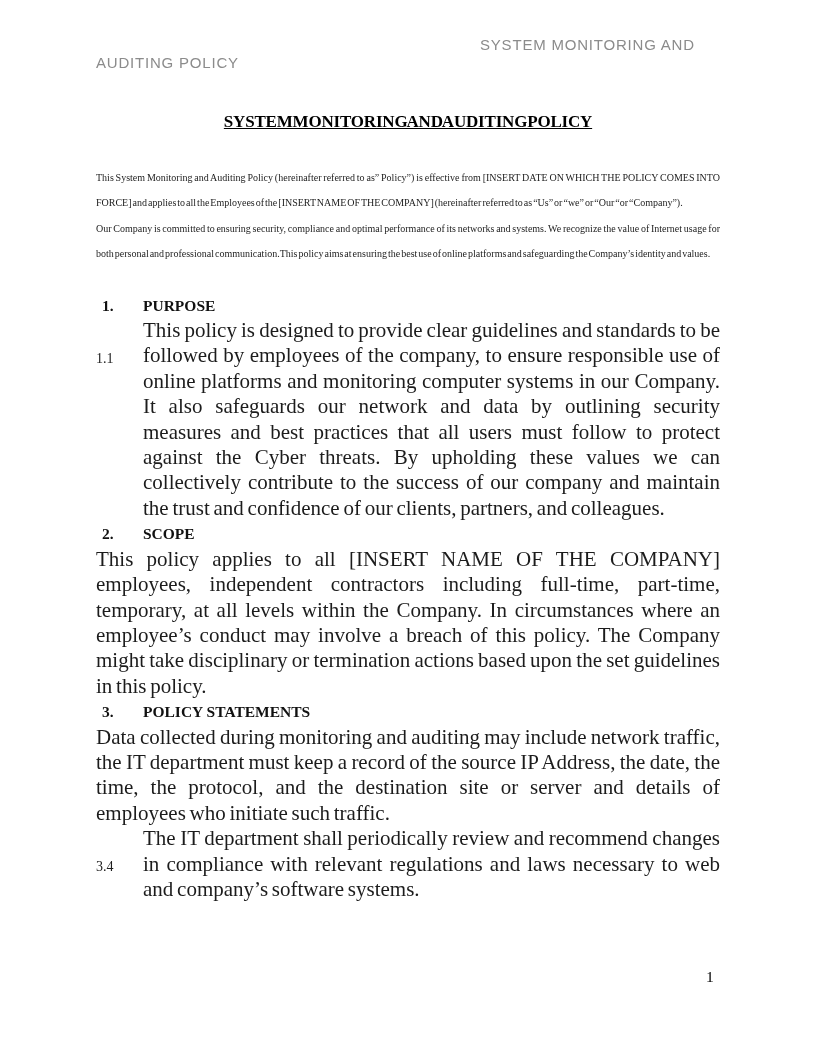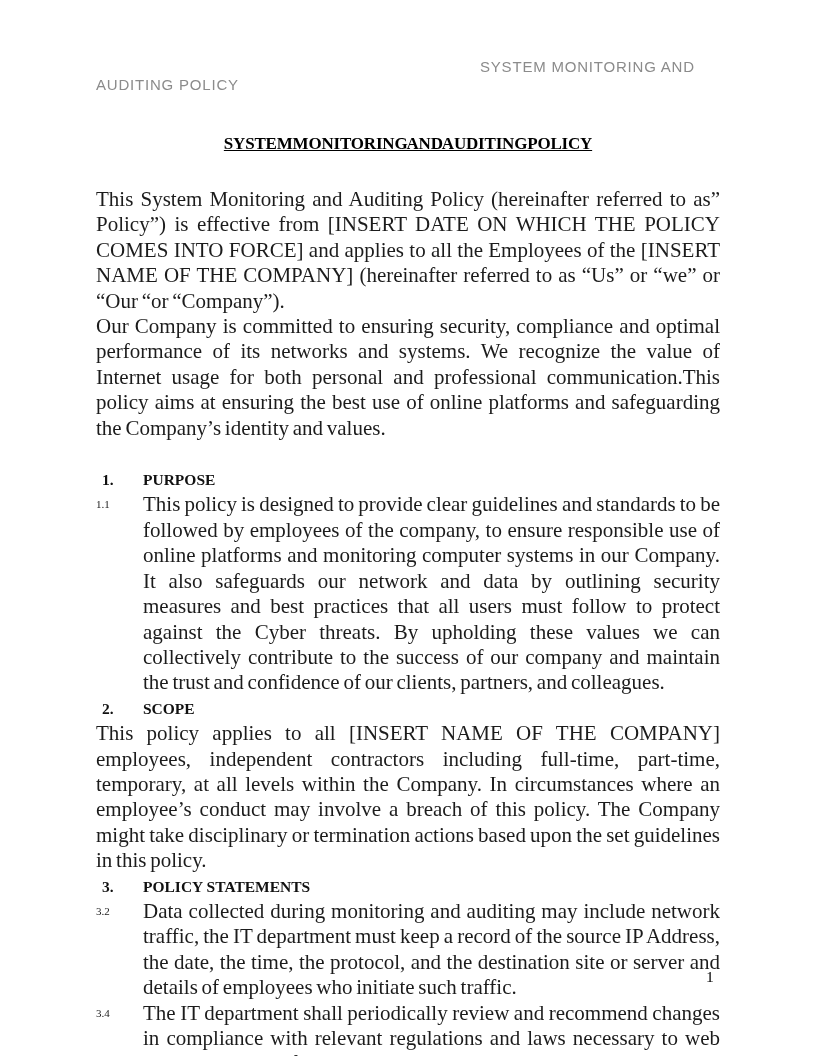--- a/index.html
+++ b/index.html
@@ -5,21 +5,21 @@
   * { box-sizing: border-box; margin: 0; padding: 0; }
   html, body { background: #ffffff; }
   body {
     width: 816px; height: 1056px;
     font-family: "Liberation Serif", serif;
     color: #1c1c1c;
   }
   .page {
     position: relative;
     width: 816px; height: 1056px;
-    padding: 58px 96px 0 96px;
+    padding: 36px 96px 0 96px;
     background: #ffffff;
     overflow: hidden;
   }
   .running-header {
     font-family: "Liberation Sans", sans-serif;
     color: #8b8b8b;
     font-size: 15px;
     line-height: 18px;
     letter-spacing: 0.8px;
     text-indent: 384px;
@@ -32,38 +32,39 @@
     font-weight: bold;
     font-size: 17px;
     color: #000000;
     text-decoration: underline;
     word-spacing: -4px;
     letter-spacing: -0.2px;
   }
   .intro { margin-top: 33px; }
   .para {
     text-align: justify;
-    font-size: 21px;
+    font-size: 10px;
     line-height: 25.4px;
     word-spacing: -1.5px;
   }
   .sections { margin-top: 26px; }
   .section-heading {
     display: flex;
     font-weight: bold;
     font-size: 15.5px;
     line-height: 25.4px;
     color: #111111;
   }
   .heading-num { width: 47px; flex: none; padding-left: 6px; }
   .item { display: flex; }
   .item-num {
     width: 47px; flex: none;
-    font-size: 11px;
+    font-size: 14px;
     line-height: 25.4px;
+    margin-top: 28px;
   }
   .item-text {
     flex: 1;
     text-align: justify;
     font-size: 21px;
     line-height: 25.4px;
     word-spacing: -1.5px;
   }
   .page-number {
     position: absolute;
@@ -112,21 +113,20 @@
         <div class="item-text">This policy applies to all [INSERT NAME OF THE COMPANY] employees, independent contractors including full-time, part-time, temporary, at all levels within the Company. In circumstances where an employee’s conduct may involve a breach of this policy. The Company might take disciplinary or termination actions based upon the set guidelines in this policy.</div>
       </div>
     </div>
 
     <div class="section">
       <div class="section-heading">
         <span class="heading-num">3.</span>
         <span class="heading-label">POLICY STATEMENTS</span>
       </div>
       <div class="item">
-        <span class="item-num">3.2</span>
         <div class="item-text">Data collected during monitoring and auditing may include network traffic, the IT department must keep a record of the source IP Address, the date, the time, the protocol, and the destination site or server and details of employees who initiate such traffic.</div>
       </div>
       <div class="item">
         <span class="item-num">3.4</span>
         <div class="item-text">The IT department shall periodically review and recommend changes in compliance with relevant regulations and laws necessary to web and company’s software systems.</div>
       </div>
     </div>
 
   </div>
 

